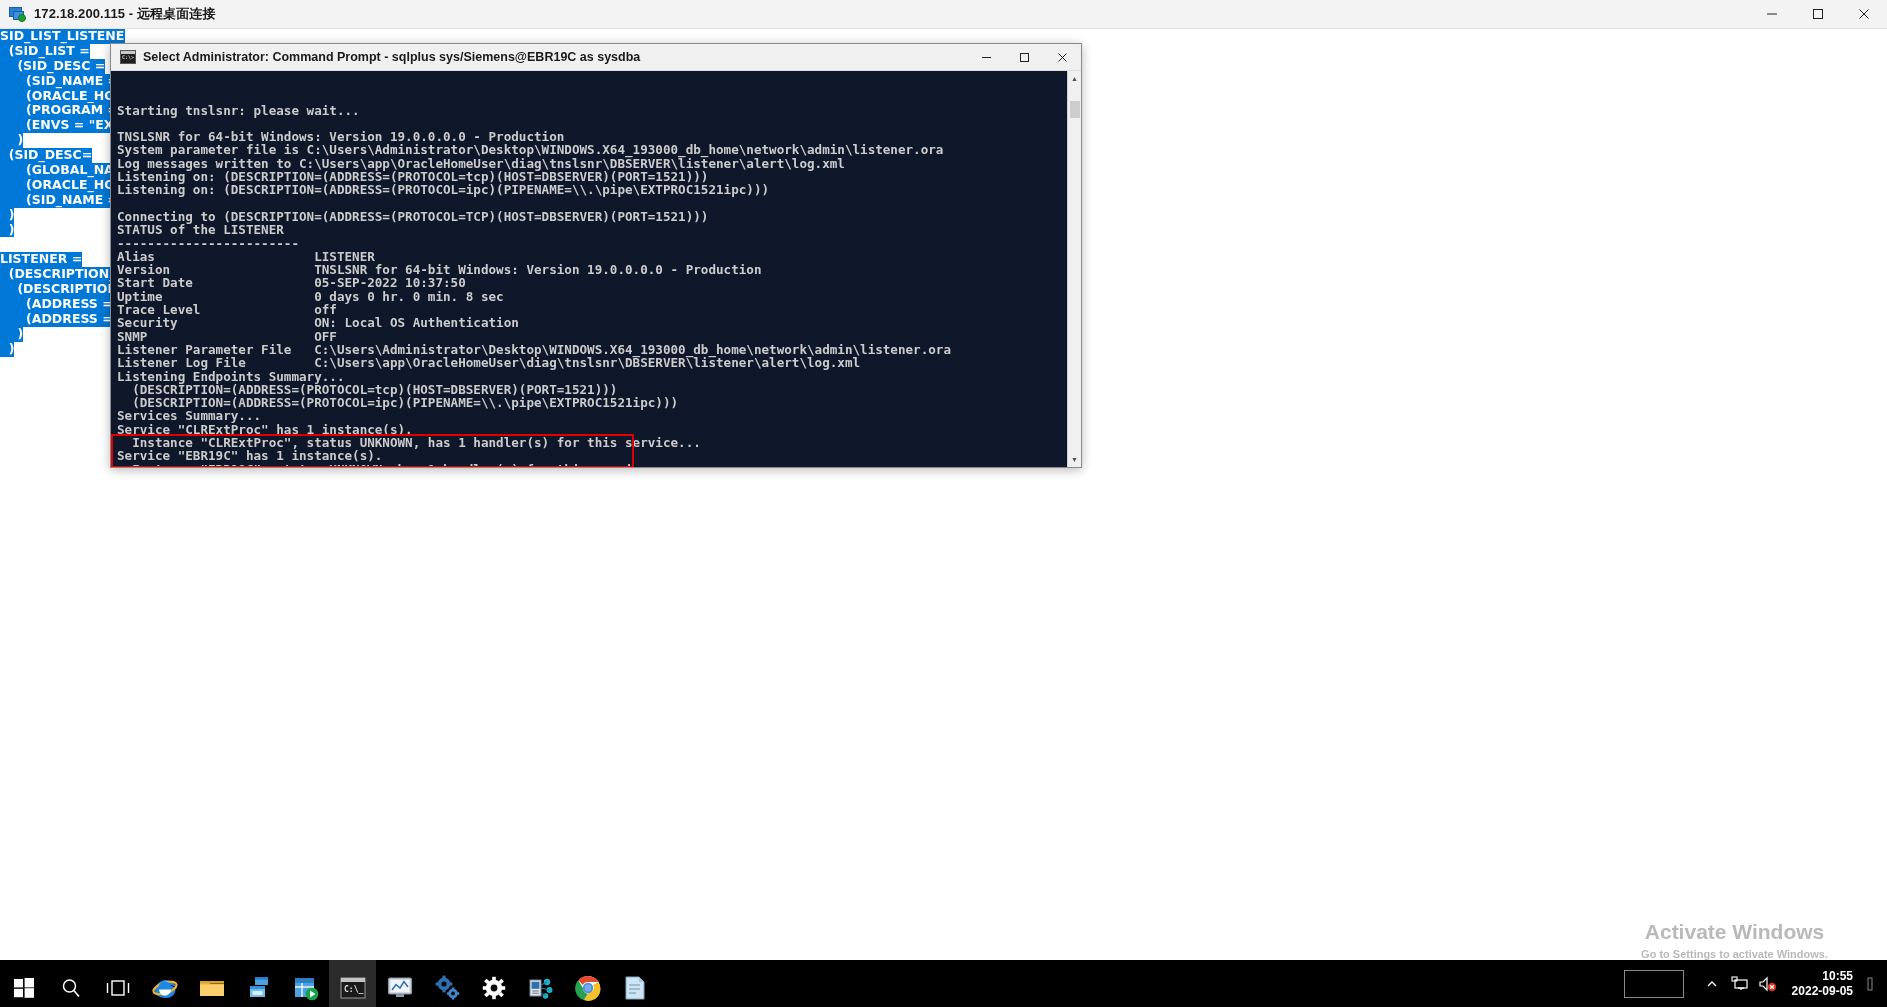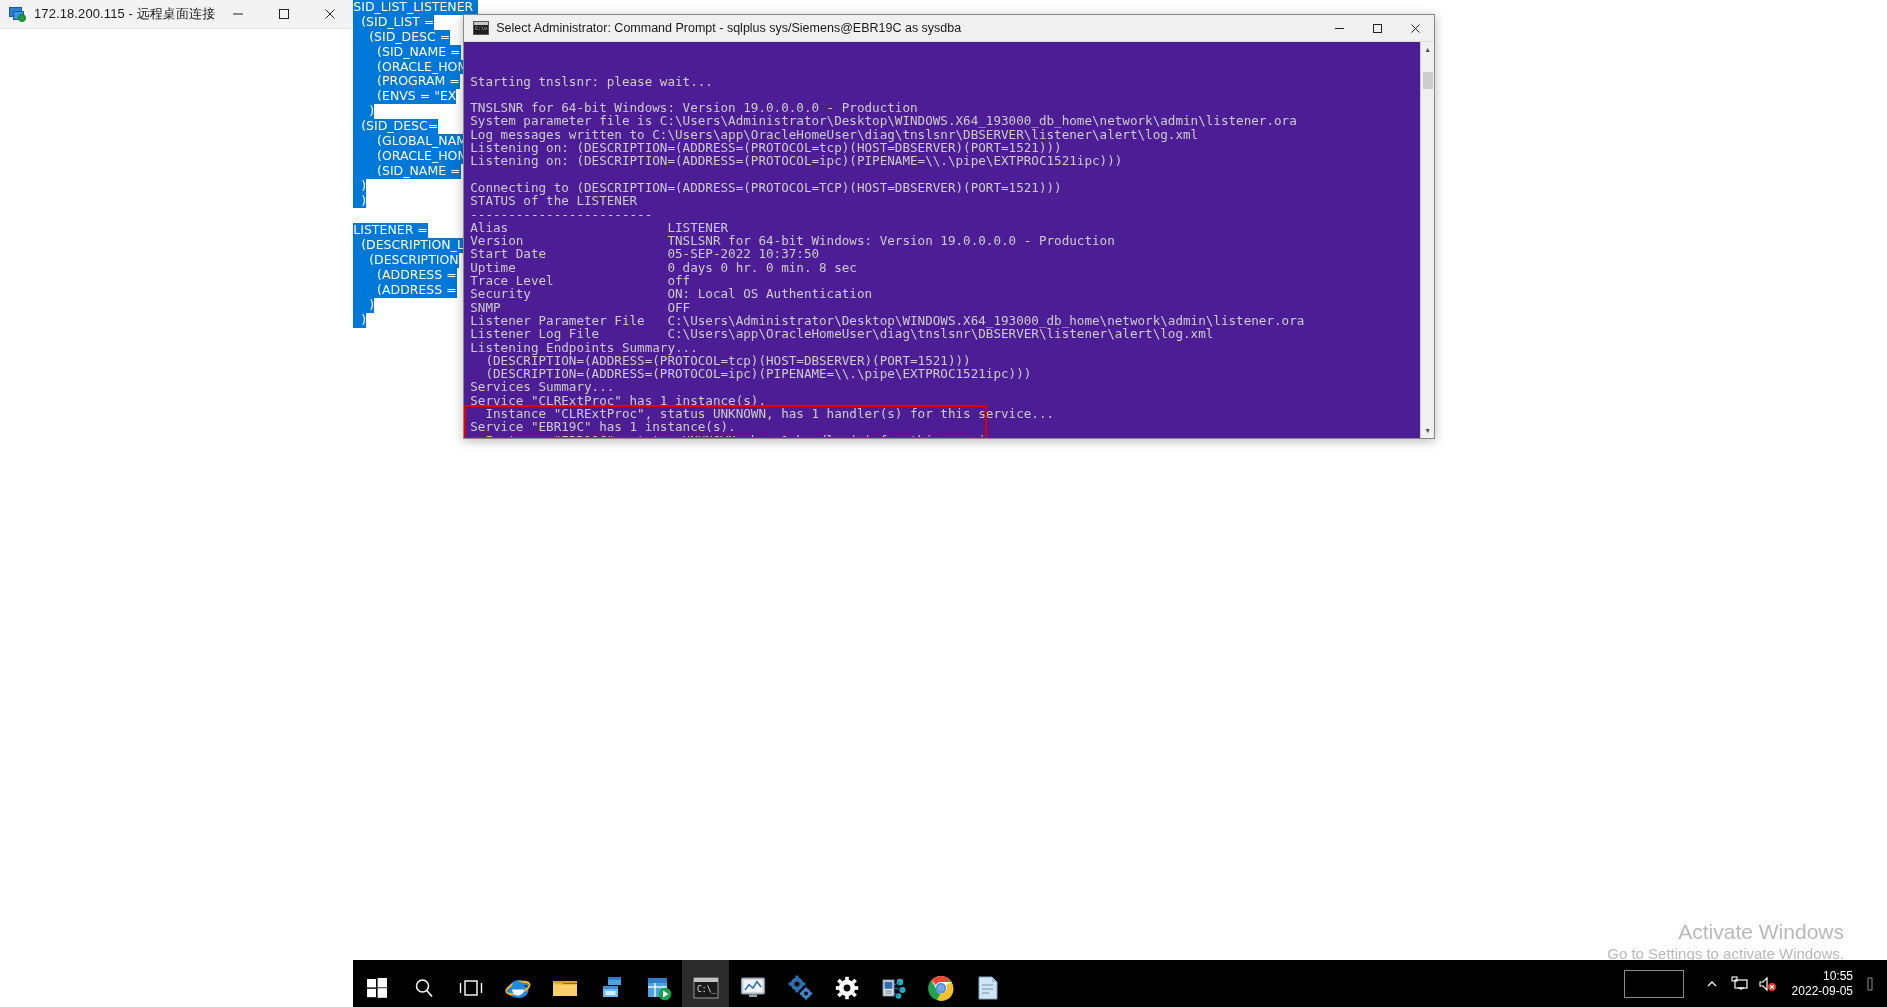--- a/index.html
+++ b/index.html
@@ -6,22 +6,23 @@
   html, body {
     width: 1887px; height: 1007px;
     overflow: hidden;
     font-family: "Liberation Sans", sans-serif;
     background: #ffffff;
   }
 
   
   #rdp-window {
     position: absolute; inset: 0;
-    display: flex; flex-direction: row;
+    display: flex; flex-direction: column;
     background: #ffffff;
+    font-weight: bold;
   }
   #rdp-titlebar {
     height: 29px; flex: 0 0 29px;
     background: #f3f3f3;
     border-bottom: 1px solid #e3e3e3;
     display: flex; align-items: center;
     position: relative; z-index: 40;
   }
   #rdp-title-icon {
     width: 17px; height: 16px; margin-left: 9px; margin-right: 8px;
@@ -128,21 +129,21 @@
     font-size: 12.5px; color: #1a1a1a; white-space: nowrap;
   }
   #console-controls { margin-left: auto; display: flex; height: 27px; }
   .cbtn {
     width: 38px; height: 27px;
     display: flex; align-items: center; justify-content: center; color: #222;
   }
 
   #console-body {
     flex: 1 1 auto; position: relative;
-    background: #4c1d95; display: flex;
+    background: #0f172a; display: flex;
     overflow: hidden;
   }
   #console-text {
     flex: 1 1 auto;
     font-family: "DejaVu Sans Mono", monospace;
     font-size: 12.6px;
     line-height: 13.3px;
     color: #cccccc;
     white-space: pre;
     padding: 6px 0 0 6px;
@@ -174,29 +175,29 @@
     font-size: 7px; color: #505050;
   }
   #console-scrollbar .sb-track { flex: 1 1 auto; width: 14px; background:#f0f0f0; }
   #console-scrollbar .sb-thumb {
     position: absolute; top: 30px; left: 2px;
     width: 10px; height: 17px; background: #cdcdcd;
   }
 
   
   #activate-watermark {
-    position: absolute; right: 43px; bottom: 44px;
-    text-align: right; z-index: 10; user-select: none;
+    position: absolute; right: 59px; bottom: 44px;
+    text-align: center; z-index: 10; user-select: none;
   }
   #activate-title {
     font-size: 21px; color: #b9b9b9; line-height: 26px;
     font-family: "Liberation Sans", sans-serif;
   }
   #activate-sub {
-    font-size: 15px; color: #b9b9b9; line-height: 18px;
+    font-size: 11px; color: #b9b9b9; line-height: 18px;
     font-family: "Liberation Sans", sans-serif;
   }
 
   
   #taskbar {
     position: absolute; left: 0; bottom: 0;
     width: 100%; height: 47px;
     background: #000000;
     display: flex; align-items: stretch;
     z-index: 50;

